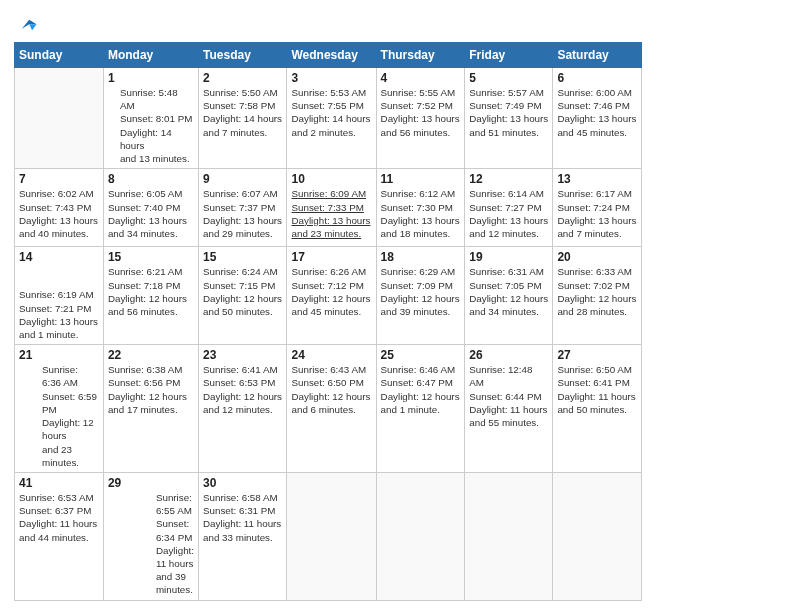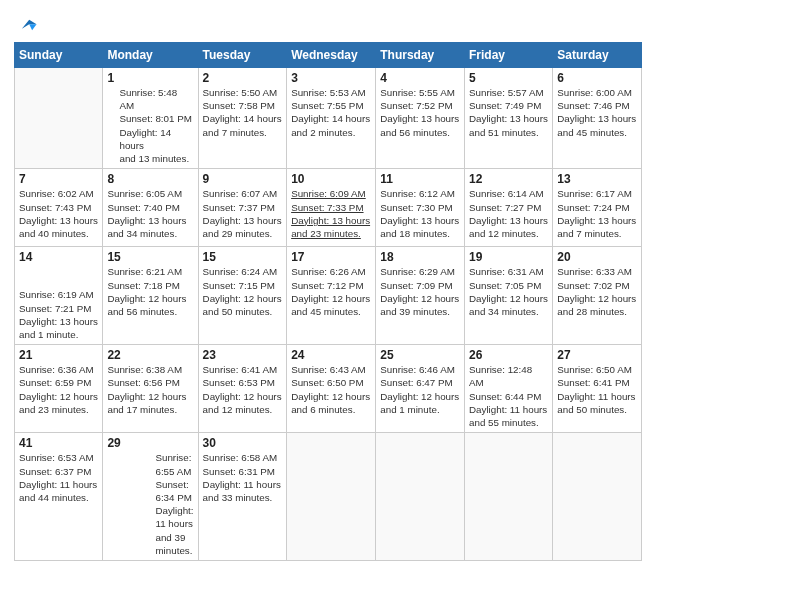--- a/index.html
+++ b/index.html
@@ -275,21 +275,21 @@
             <span class="day-number">20</span>
             <div class="day-info" style="white-space: pre-line;">Sunrise: 6:33 AM
 Sunset: 7:02 PM
 Daylight: 12 hours
 and 28 minutes.</div>
           </td>
         </tr>
         <tr>
           <td>
             <span class="day-number">21</span>
-            <div class="day-info" style="white-space: pre-line;">Sunrise: 6:36 AM
+            <div class="day-info" style="white-space: pre-line; margin-left: 23px;">Sunrise: 6:36 AM
 Sunset: 6:59 PM
 Daylight: 12 hours
 and 23 minutes.</div>
           </td>
           <td>
             <span class="day-number">22</span>
             <div class="day-info" style="white-space: pre-line;">Sunrise: 6:38 AM
 Sunset: 6:56 PM
 Daylight: 12 hours
 and 17 minutes.</div>

